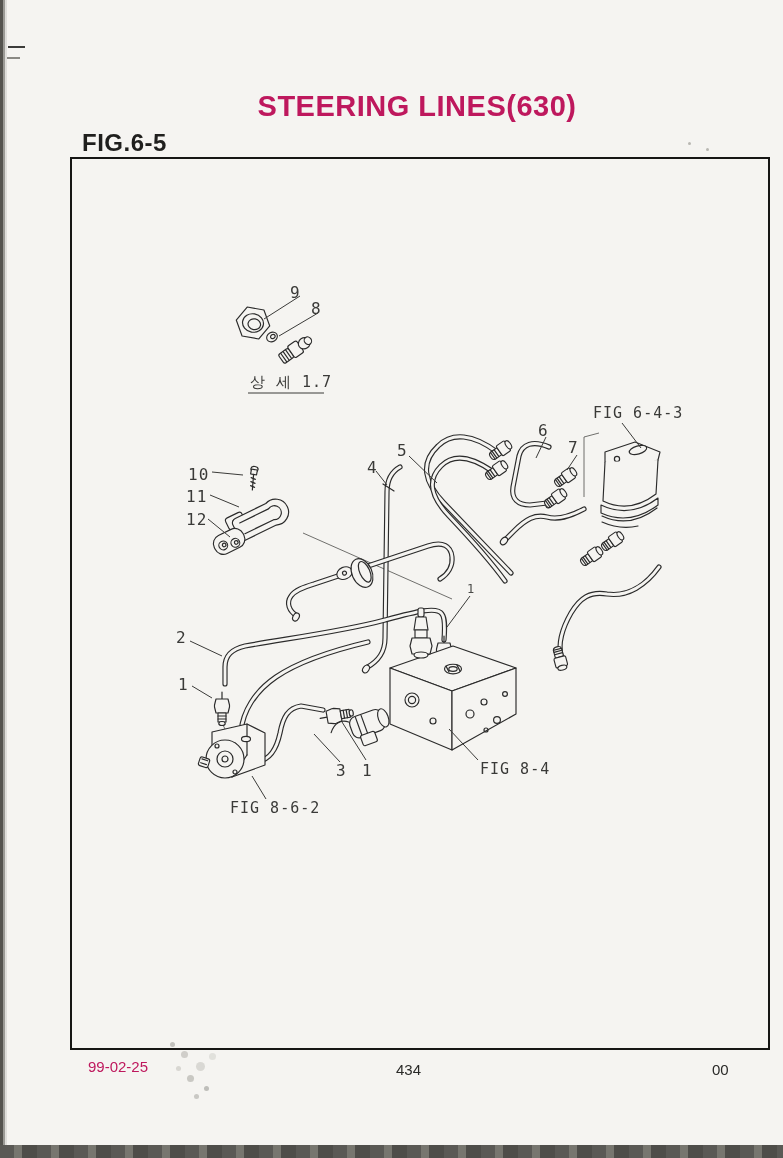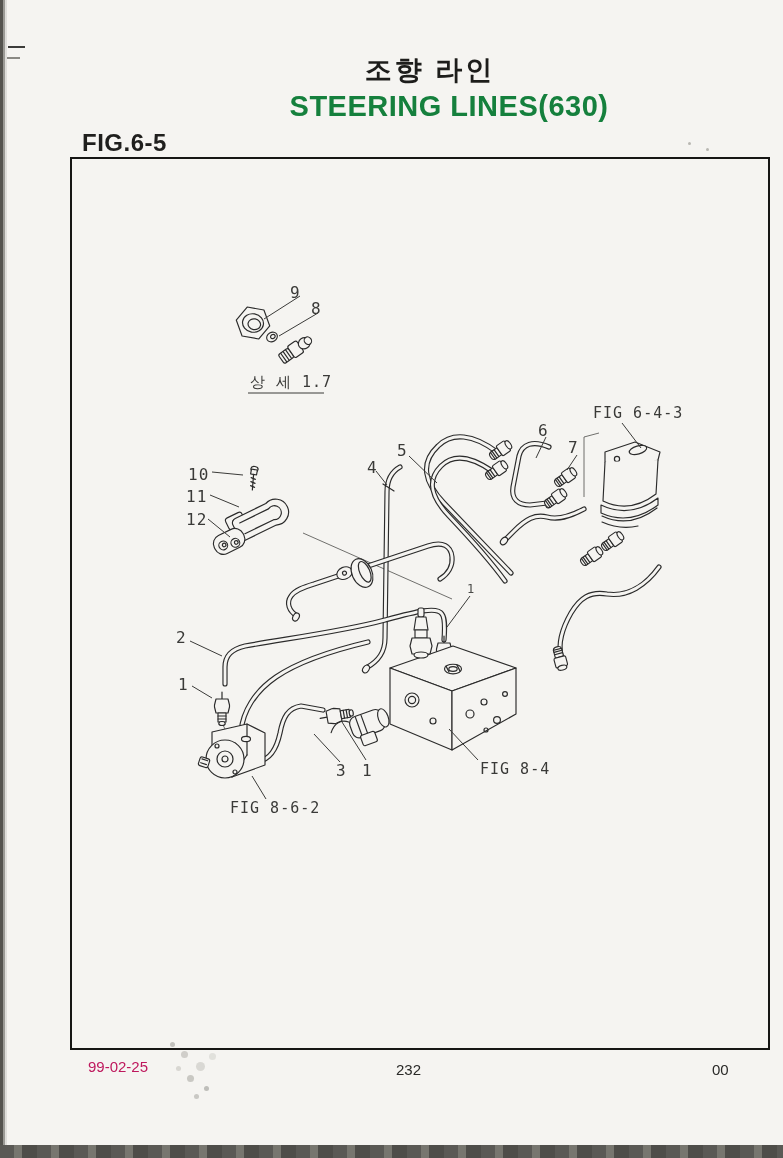--- a/index.html
+++ b/index.html
@@ -19,21 +19,21 @@
   .smudge{position:absolute;left:170px;top:1042px;width:5px;height:5px;border-radius:50%;
     background:rgba(100,98,92,.35);
     box-shadow:12px 10px 0 1px rgba(110,108,100,.28), 28px 22px 0 2px rgba(120,118,110,.22),
       18px 34px 0 1px rgba(100,98,90,.30), 34px 44px 0 0 rgba(90,88,82,.35),
       6px 24px 0 0 rgba(130,128,120,.25), 40px 12px 0 1px rgba(140,138,130,.18),
       24px 52px 0 0 rgba(100,98,92,.30);}
   
   .title-ko{position:absolute;left:430px;top:52px;transform:translateX(-50%);
     font-size:27px;font-weight:bold;letter-spacing:3px;color:#1d1d1b;white-space:nowrap;}
   .title-en{position:absolute;left:417px;top:90px;transform:translateX(-50%);
-    font-size:29px;font-weight:bold;letter-spacing:0.5px;color:#15803d;white-space:nowrap;margin-left:32px;}
+    font-size:29px;font-weight:bold;letter-spacing:0.5px;color:#be185d;white-space:nowrap;}
   .fig-label{position:absolute;left:82px;top:129px;font-size:24px;font-weight:bold;
     letter-spacing:0.5px;color:#1f1f1d;}
   
   .diagram-frame{position:absolute;left:70px;top:157px;width:696px;height:889px;
     border:2.5px solid #161614;}
   svg.diagram{position:absolute;left:0;top:0;}
   
   .footer-date{position:absolute;left:88px;top:1058px;font-size:15px;color:#be185d;}
   .footer-page{position:absolute;left:396px;top:1061px;font-size:15px;color:#2a2a28;}
   .footer-rev{position:absolute;left:712px;top:1061px;font-size:15px;color:#2a2a28;}
@@ -54,21 +54,20 @@
 <div class="page">
 
   <div class="scan-edge-left"></div>
   <div class="scan-edge-bottom"></div>
   <div class="scan-dash1"></div>
   <div class="scan-dash2"></div>
   <div class="scan-speck" style="left:688px;top:142px;"></div>
   <div class="scan-speck" style="left:706px;top:148px;"></div>
   <div class="smudge"></div>
 
-  <div class="title-ko">조향 라인</div>
   <div class="title-en">STEERING LINES(630)</div>
   <div class="fig-label">FIG.6-5</div>
   <div class="diagram-frame"></div>
 
   <svg class="diagram" width="783" height="1158" viewBox="0 0 783 1158">
     <defs>
       <path id="p-t5a" d="M497,452 C473,434 452,432 438,446 C420,463 424,482 444,503 C464,524 492,553 511,573"></path>
       <path id="p-t5b" d="M492,471 C469,455 452,455 441,466 C427,480 430,496 449,516 C467,535 489,559 505,581"></path>
       <path id="p-t6" d="M549,447 C533,440 522,444 519,456 L513,487 C511,499 518,505 530,505 L547,503"></path>
       <path id="p-tul" d="M584,509 C569,517 558,520 547,517 C535,514 526,519 514,531 L505,540"></path>
@@ -295,15 +294,15 @@
     </g>
     <path class="leader" d="M190,641 L222,656"></path>
     <path class="leader" d="M192,686 L212,698"></path>
     <path class="leader" d="M266,799 L252,776"></path>
     <text class="lbl" x="176" y="643">2</text>
     <text class="lbl" x="178" y="690">1</text>
     <text class="lbl-ref" x="230" y="813">FIG 8-6-2</text>
   </svg>
 
   <div class="footer-date">99-02-25</div>
-  <div class="footer-page">232</div>
+  <div class="footer-page">434</div>
   <div class="footer-rev">00</div>
 </div>
 
 </body></html>

